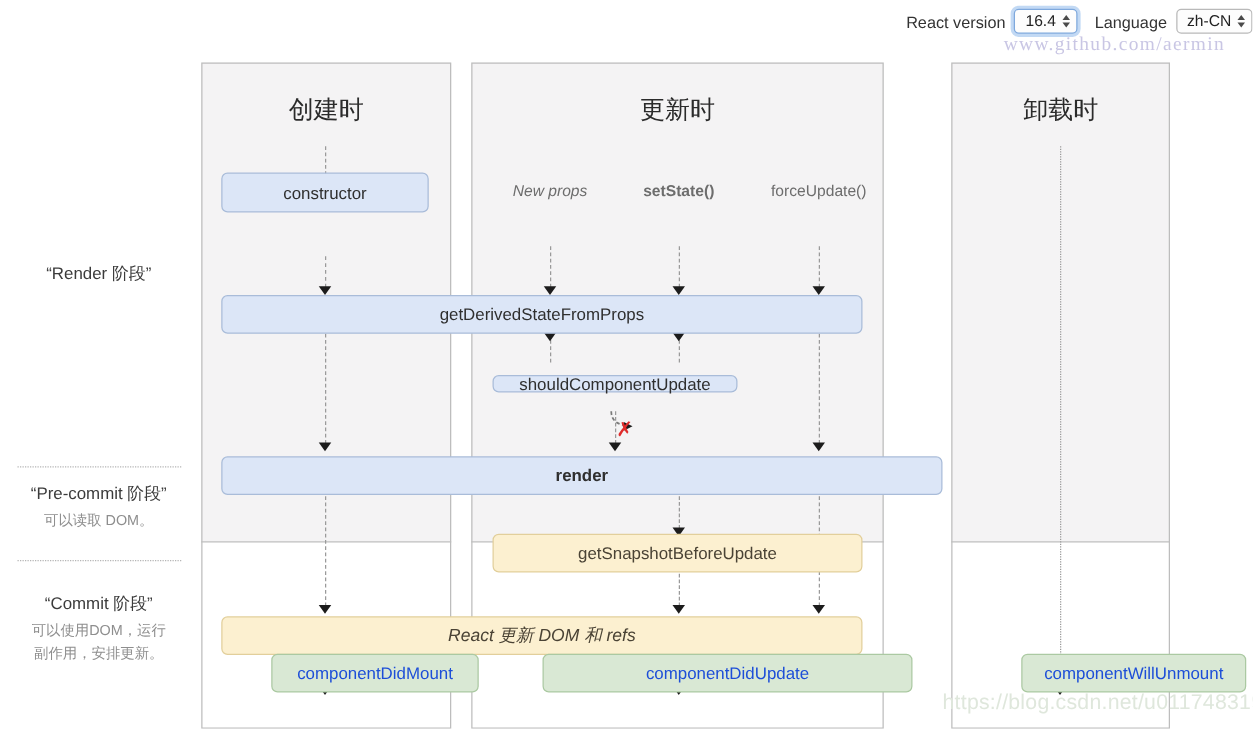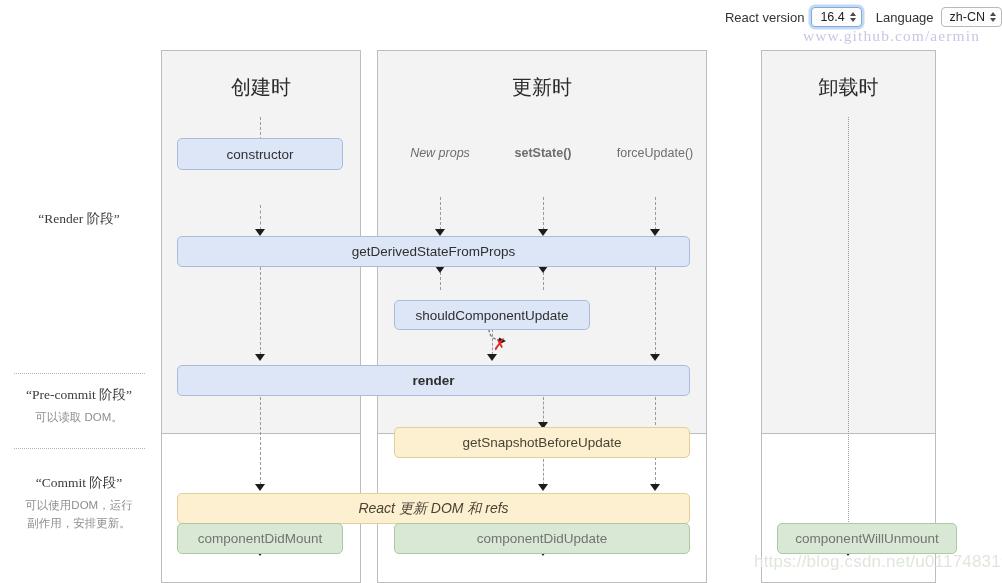--- a/index.html
+++ b/index.html
@@ -127,21 +127,20 @@
   .legend-item {
     position: absolute;
     width: 150px;
     text-align: center;
   }
   .legend-title {
     font-size: 13.5px;
     color: #3b3b3b;
     margin-bottom: 5px;
     white-space: nowrap;
-    font-family: Liberation Serif, serif;
   }
   .legend-desc {
     font-size: 11.5px;
     color: #8e8e8e;
     line-height: 1.55;
   }
   .legend-rule {
     position: absolute;
     left: 14px;
     width: 131px;
@@ -156,21 +155,21 @@
     align-items: center;
     justify-content: center;
     border-radius: 5px;
     font-size: 13.5px;
     color: #2f2f2f;
     text-align: center;
     white-space: nowrap;
   }
   .node.blue   { background: #dce6f7; border: 1px solid #a9bcd9; }
   .node.yellow { background: #fcf0d0; border: 1px solid #e2cf9b; color: #4a4335; }
-  .node.green  { background: #d9e8d4; border: 1px solid #abc9a2; color: #737373; }
+  .node.green  { background: #d9e8d4; border: 1px solid #abc9a2; color: #1d4ed8; margin-left: 40px; }
   .node.bold   { font-weight: bold; }
   .node.italic { font-style: italic; font-size: 14px; }
 
   
   .trigger {
     position: absolute;
     font-size: 12.5px;
     color: #6d6d6d;
     text-align: center;
     white-space: nowrap;
@@ -326,23 +325,23 @@
     <div class="arrowhead" style="left:843px; top:515px;"></div>
 
     <div class="trigger italic" style="left:390px; top:112px; width:100px;">New props</div>
     <div class="trigger" style="left:493px; top:112px; width:100px;font-weight:bold;">setState()</div>
     <div class="trigger" style="left:600px; top:112px; width:110px;">forceUpdate()</div>
 
     <div class="node blue" style="left:177px; top:104px; width:166px; height:32px;">constructor</div>
 
     <div class="node blue" style="left:177px; top:202px; width:513px; height:31px;">getDerivedStateFromProps</div>
 
-    <div class="node blue" style="left:394px; top:266px; width:196px; height:30px;">shouldComponentUpdate</div>
-
-    <div class="node blue bold" style="left:177px; top:331px; width:513px; height:31px;">render</div>
+    <div class="node blue" style="left:394px; top:266px; width:196px; height:14px;">shouldComponentUpdate</div>
+
+    <div class="node blue bold" style="left:177px; top:331px; width:577px; height:31px;">render</div>
 
     <div class="node yellow italic" style="left:177px; top:459px; width:513px; height:31px;">React 更新 DOM 和 refs</div>
 
     <div class="node yellow" style="left:394px; top:393px; width:296px; height:31px;">getSnapshotBeforeUpdate</div>
 
     <div class="node green" style="left:177px; top:489px; width:166px; height:31px; top:489px;">componentDidMount</div>
 
     <div class="node green" style="left:394px; top:489px; width:296px; height:31px;">componentDidUpdate</div>
 
     <div class="node green" style="left:777px; top:489px; width:180px; height:31px;">componentWillUnmount</div>

